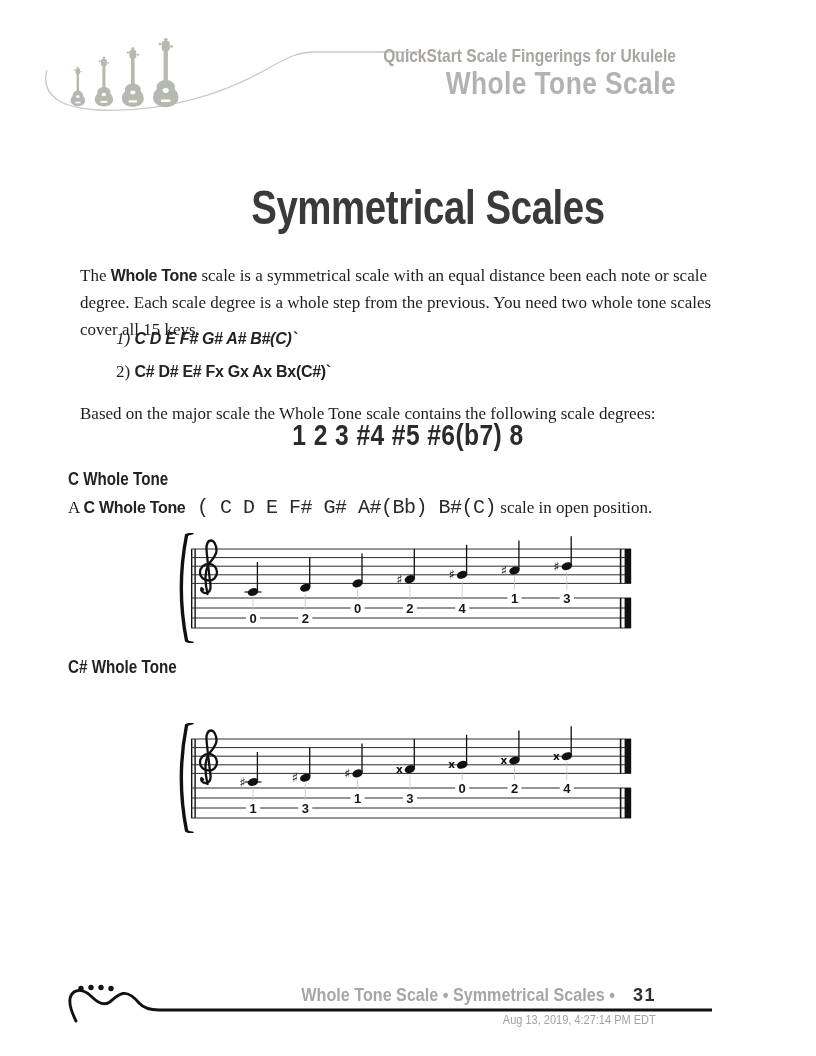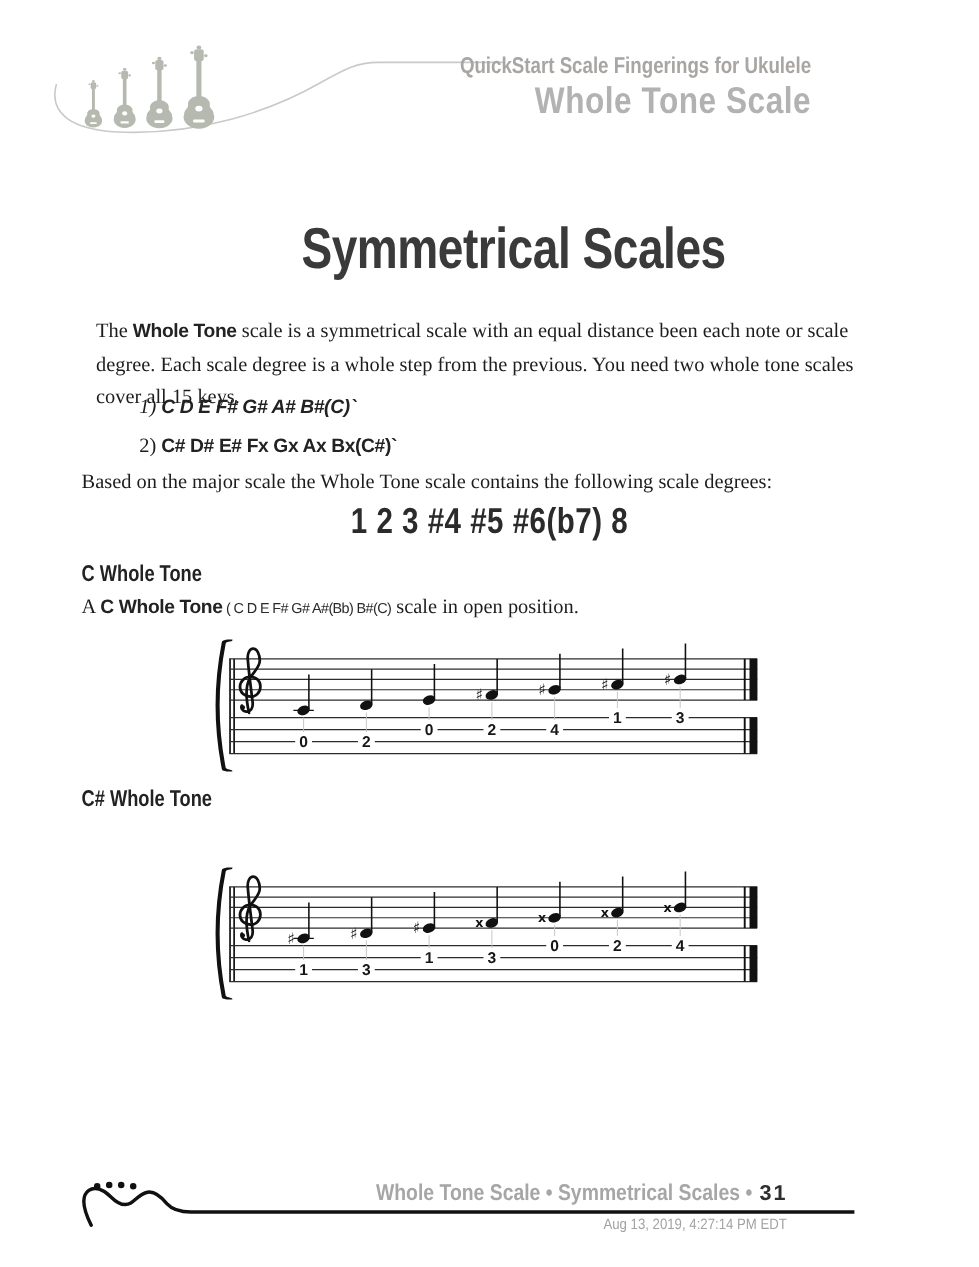--- a/index.html
+++ b/index.html
@@ -17,27 +17,27 @@
     color:#b2b2b2;transform:scaleX(.85);transform-origin:100% 50%;letter-spacing:.5px;}
 
   
   .main-title{position:absolute;top:184px;left:0;width:816px;margin:0;text-align:center;padding-left:20px;}
   .cond-xl{display:inline-block;font-family:"Liberation Sans", sans-serif;font-weight:700;
     font-size:48px;line-height:1;color:#3a3a3a;transform:scaleX(.8);letter-spacing:-.5px;}
 
   .intro{position:absolute;top:250px;left:68px;width:668px;margin:12px;
     font-size:17px;line-height:1.6;color:#1d1d1d;}
   .bcond{font-family:"Liberation Sans", sans-serif;font-weight:700;font-size:16px;letter-spacing:-.3px;color:#222;}
-  .lcond{font-family:Liberation Sans, sans-serif;font-weight:400;font-size:12px;letter-spacing:-.5px;color:#2a2a2a;}
+  .lcond{font-family:Liberation Mono, monospace;font-weight:400;font-size:20px;letter-spacing:-.5px;color:#2a2a2a;}
 
   .scale-item{position:absolute;left:116px;font-size:17px;}
   .scale-item .notes{font-family:"Liberation Sans", sans-serif;font-weight:700;font-size:16px;letter-spacing:-.3px;color:#222;}
   .item-1{top:329px;font-style:italic;} .item-2{top:362px;}
 
-  .based-on{position:absolute;top:392px;left:68px;width:700px;margin:0;font-size:17px;}
+  .based-on{position:absolute;top:392px;left:68px;width:700px;margin:12px;font-size:17px;}
 
   .degrees{position:absolute;top:418px;left:0;width:816px;text-align:center;}
   .degrees span{display:inline-block;font-family:"Liberation Sans", sans-serif;font-weight:700;
     font-size:30px;color:#2b2b2b;transform:scaleX(.82);letter-spacing:.5px;}
 
   .sec-heading{position:absolute;left:68px;margin:0;}
   .sec-heading span{display:inline-block;font-family:"Liberation Sans", sans-serif;font-weight:700;
     font-size:19px;color:#222;transform:scaleX(.8);transform-origin:0 50%;letter-spacing:0;}
   .h-c{top:464px;} .h-cs{top:652px;}
 
@@ -46,21 +46,21 @@
 
   .music{position:absolute;left:178px;}
   .m1{top:533px;} .m2{top:723px;}
 
   
   .ftr-art{position:absolute;top:975px;left:0;}
   .footer-line{position:absolute;top:984px;right:56px;white-space:nowrap;}
   .footer-title{display:inline-block;font-family:"Liberation Sans", sans-serif;font-weight:700;
     font-size:19px;color:#a6a6a6;transform:scaleX(.85);transform-origin:100% 50%;vertical-align:baseline;}
   .page-number{display:inline-block;font-family:"Liberation Sans", sans-serif;font-weight:700;
-    font-size:18px;color:#2e2e2e;letter-spacing:1.5px;margin-left:6px;vertical-align:baseline;}
+    font-size:18px;color:#2e2e2e;letter-spacing:1.5px;margin-left:18px;vertical-align:baseline;}
   .timestamp{position:absolute;top:1013px;right:56px;white-space:nowrap;
     font-family:"Liberation Sans", sans-serif;font-weight:400;font-size:12.5px;color:#a2a2a2;
     transform:scaleX(.88);transform-origin:100% 50%;}
 </style>
 </head>
 <body>
 
 <div class="page">
 
   <svg class="hdr-art" width="816" height="130" viewBox="0 0 816 130">

